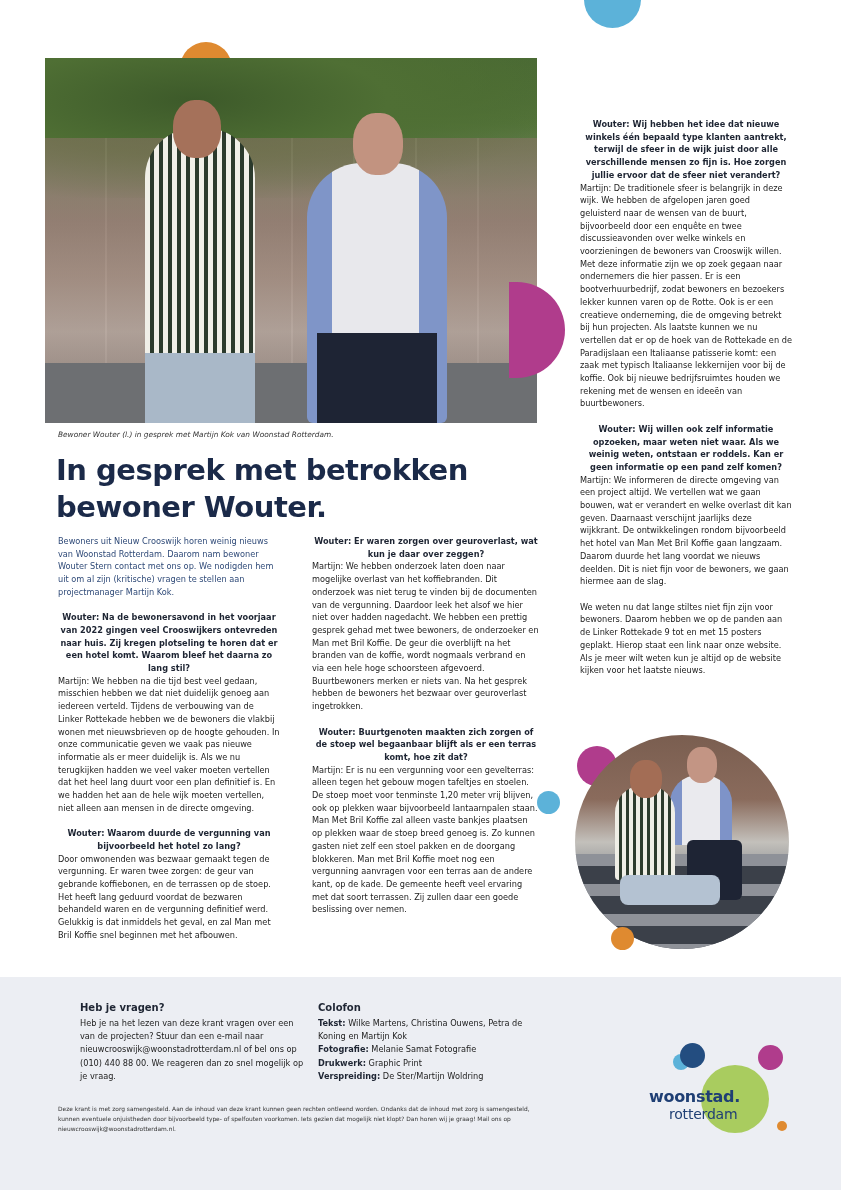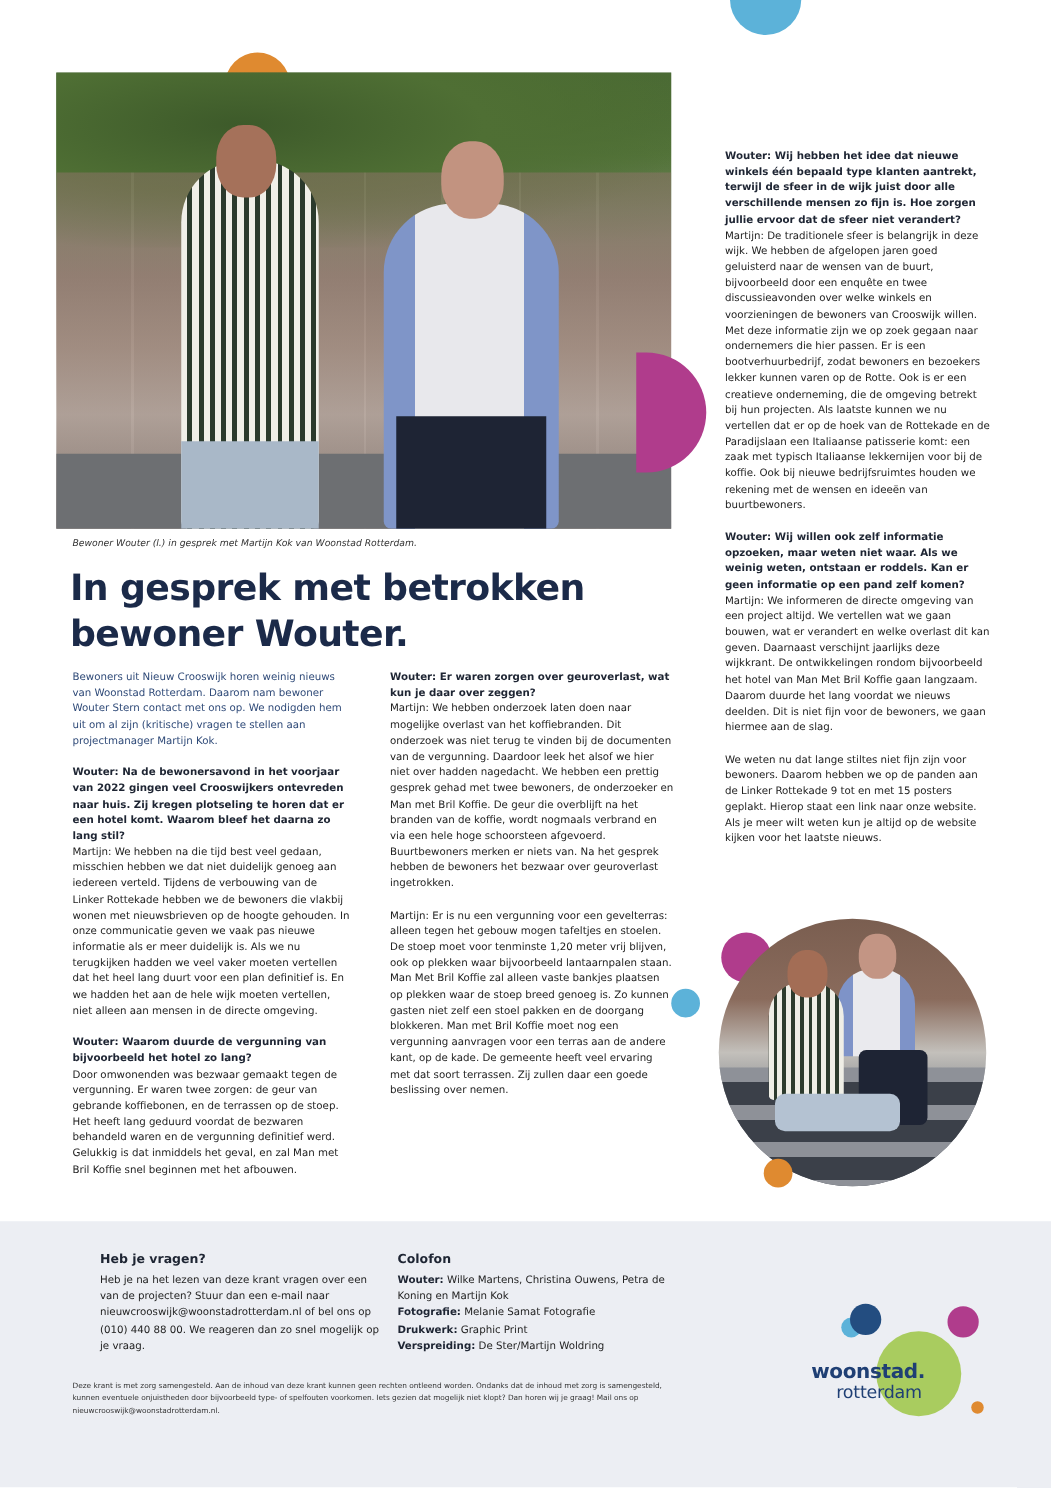--- a/index.html
+++ b/index.html
@@ -31,21 +31,21 @@
   .hero-photo .person2 .legs { position: absolute; left: 10px; bottom: 0; width: 120px; height: 90px; background: #1e2434; }
 
   .caption { position: absolute; left: 58px; top: 430px; font-size: 7.4px; font-style: italic; color: #333; }
 
   .headline { position: absolute; left: 56px; top: 452px; width: 480px;
     font-family: "DejaVu Sans", sans-serif; font-weight: 900; font-size: 29px; line-height: 37px;
     color: #1b2a49; letter-spacing: -0.5px; }
 
   .col { position: absolute; font-size: 8.2px; line-height: 12.7px; color: #222; }
   .col p { margin-bottom: 12.7px; }
-  .col .q { font-weight: bold; color: #1e2533; display: block; }
+  .col .q { font-weight: bold; color: #1e2533; display: block; text-align: center; }
   .col .intro { color: #2f4a78; }
 
   .col1 { left: 58px; top: 535px; width: 222px; }
   .col2 { left: 312px; top: 535px; width: 228px; }
   .col3 { left: 580px; top: 118px; width: 212px; }
 
   
   .round-photo { position: absolute; left: 575px; top: 735px; width: 214px; height: 214px; border-radius: 50%;
     overflow: hidden; background: linear-gradient(180deg, #7a5e50 0%, #8a6b5c 30%, #c3c0bb 50%, #7c8087 70%, #4a4f58 100%); }
   .round-photo .steps { position: absolute; left: 0; bottom: 0; width: 100%; height: 95px;
@@ -108,20 +108,21 @@
     <span>Door omwonenden was bezwaar gemaakt tegen de vergunning. Er waren twee zorgen: de geur van gebrande koffiebonen, en de terrassen op de stoep. Het heeft lang geduurd voordat de bezwaren behandeld waren en de vergunning definitief werd. Gelukkig is dat inmiddels het geval, en zal Man met Bril Koffie snel beginnen met het afbouwen.</span>
   </p>
 </div>
 
 <div class="col col2">
   <p>
     <span class="q">Wouter: Er waren zorgen over geuroverlast, wat kun je daar over zeggen?</span>
     <span>Martijn: We hebben onderzoek laten doen naar mogelijke overlast van het koffiebranden. Dit onderzoek was niet terug te vinden bij de documenten van de vergunning. Daardoor leek het alsof we hier niet over hadden nagedacht. We hebben een prettig gesprek gehad met twee bewoners, de onderzoeker en Man met Bril Koffie. De geur die overblijft na het branden van de koffie, wordt nogmaals verbrand en via een hele hoge schoorsteen afgevoerd. Buurtbewoners merken er niets van. Na het gesprek hebben de bewoners het bezwaar over geuroverlast ingetrokken.</span>
   </p>
   <p>
+    <span class="q">Wouter: Buurtgenoten maakten zich zorgen of de stoep wel begaanbaar blijft als er een terras komt, hoe zit dat?</span>
     <span>Martijn: Er is nu een vergunning voor een gevelterras: alleen tegen het gebouw mogen tafeltjes en stoelen. De stoep moet voor tenminste 1,20 meter vrij blijven, ook op plekken waar bijvoorbeeld lantaarnpalen staan. Man Met Bril Koffie zal alleen vaste bankjes plaatsen op plekken waar de stoep breed genoeg is. Zo kunnen gasten niet zelf een stoel pakken en de doorgang blokkeren. Man met Bril Koffie moet nog een vergunning aanvragen voor een terras aan de andere kant, op de kade. De gemeente heeft veel ervaring met dat soort terrassen. Zij zullen daar een goede beslissing over nemen.</span>
   </p>
 </div>
 
 <div class="col col3">
   <p>
     <span class="q">Wouter: Wij hebben het idee dat nieuwe winkels één bepaald type klanten aantrekt, terwijl de sfeer in de wijk juist door alle verschillende mensen zo fijn is. Hoe zorgen jullie ervoor dat de sfeer niet verandert?</span>
     <span>Martijn: De traditionele sfeer is belangrijk in deze wijk. We hebben de afgelopen jaren goed geluisterd naar de wensen van de buurt, bijvoorbeeld door een enquête en twee discussieavonden over welke winkels en voorzieningen de bewoners van Crooswijk willen. Met deze informatie zijn we op zoek gegaan naar ondernemers die hier passen. Er is een bootverhuurbedrijf, zodat bewoners en bezoekers lekker kunnen varen op de Rotte. Ook is er een creatieve onderneming, die de omgeving betrekt bij hun projecten. Als laatste kunnen we nu vertellen dat er op de hoek van de Rottekade en de Paradijslaan een Italiaanse patisserie komt: een zaak met typisch Italiaanse lekkernijen voor bij de koffie. Ook bij nieuwe bedrijfsruimtes houden we rekening met de wensen en ideeën van buurtbewoners.</span>
   </p>
   <p>
@@ -146,21 +147,21 @@
 
 <div class="footer"></div>
 
 <div class="f-col f-left">
   <h3>Heb je vragen?</h3>
   <div><span>Heb je na het lezen van deze krant vragen over een van de projecten? Stuur dan een e-mail naar </span><span>nieuwcrooswijk@woonstadrotterdam.nl</span><span> of bel ons op (010) 440 88 00. We reageren dan zo snel mogelijk op je vraag.</span></div>
 </div>
 
 <div class="f-col f-mid">
   <h3>Colofon</h3>
-  <div><b>Wouter:</b><span> Wilke Martens, Christina Ouwens, Petra de Koning en Martijn Kok</span></div>
+  <div><b>Tekst:</b><span> Wilke Martens, Christina Ouwens, Petra de Koning en Martijn Kok</span></div>
   <div><b>Fotografie:</b><span> Melanie Samat Fotografie</span></div>
   <div><b>Drukwerk:</b><span> Graphic Print</span></div>
   <div><b>Verspreiding:</b><span> De Ster/Martijn Woldring</span></div>
 </div>
 
 <div class="disclaimer">Deze krant is met zorg samengesteld. Aan de inhoud van deze krant kunnen geen rechten ontleend worden. Ondanks dat de inhoud met zorg is samengesteld, kunnen eventuele onjuistheden door bijvoorbeeld type- of spelfouten voorkomen. Iets gezien dat mogelijk niet klopt? Dan horen wij je graag! Mail ons op nieuwcrooswijk@woonstadrotterdam.nl.</div>
 
 <div class="logo">
   <div class="dot" style="left:25px;top:14px;width:16px;height:16px;background:#5cb2d9;"></div>
   <div class="dot" style="left:32px;top:3px;width:25px;height:25px;background:#234d80;"></div>

